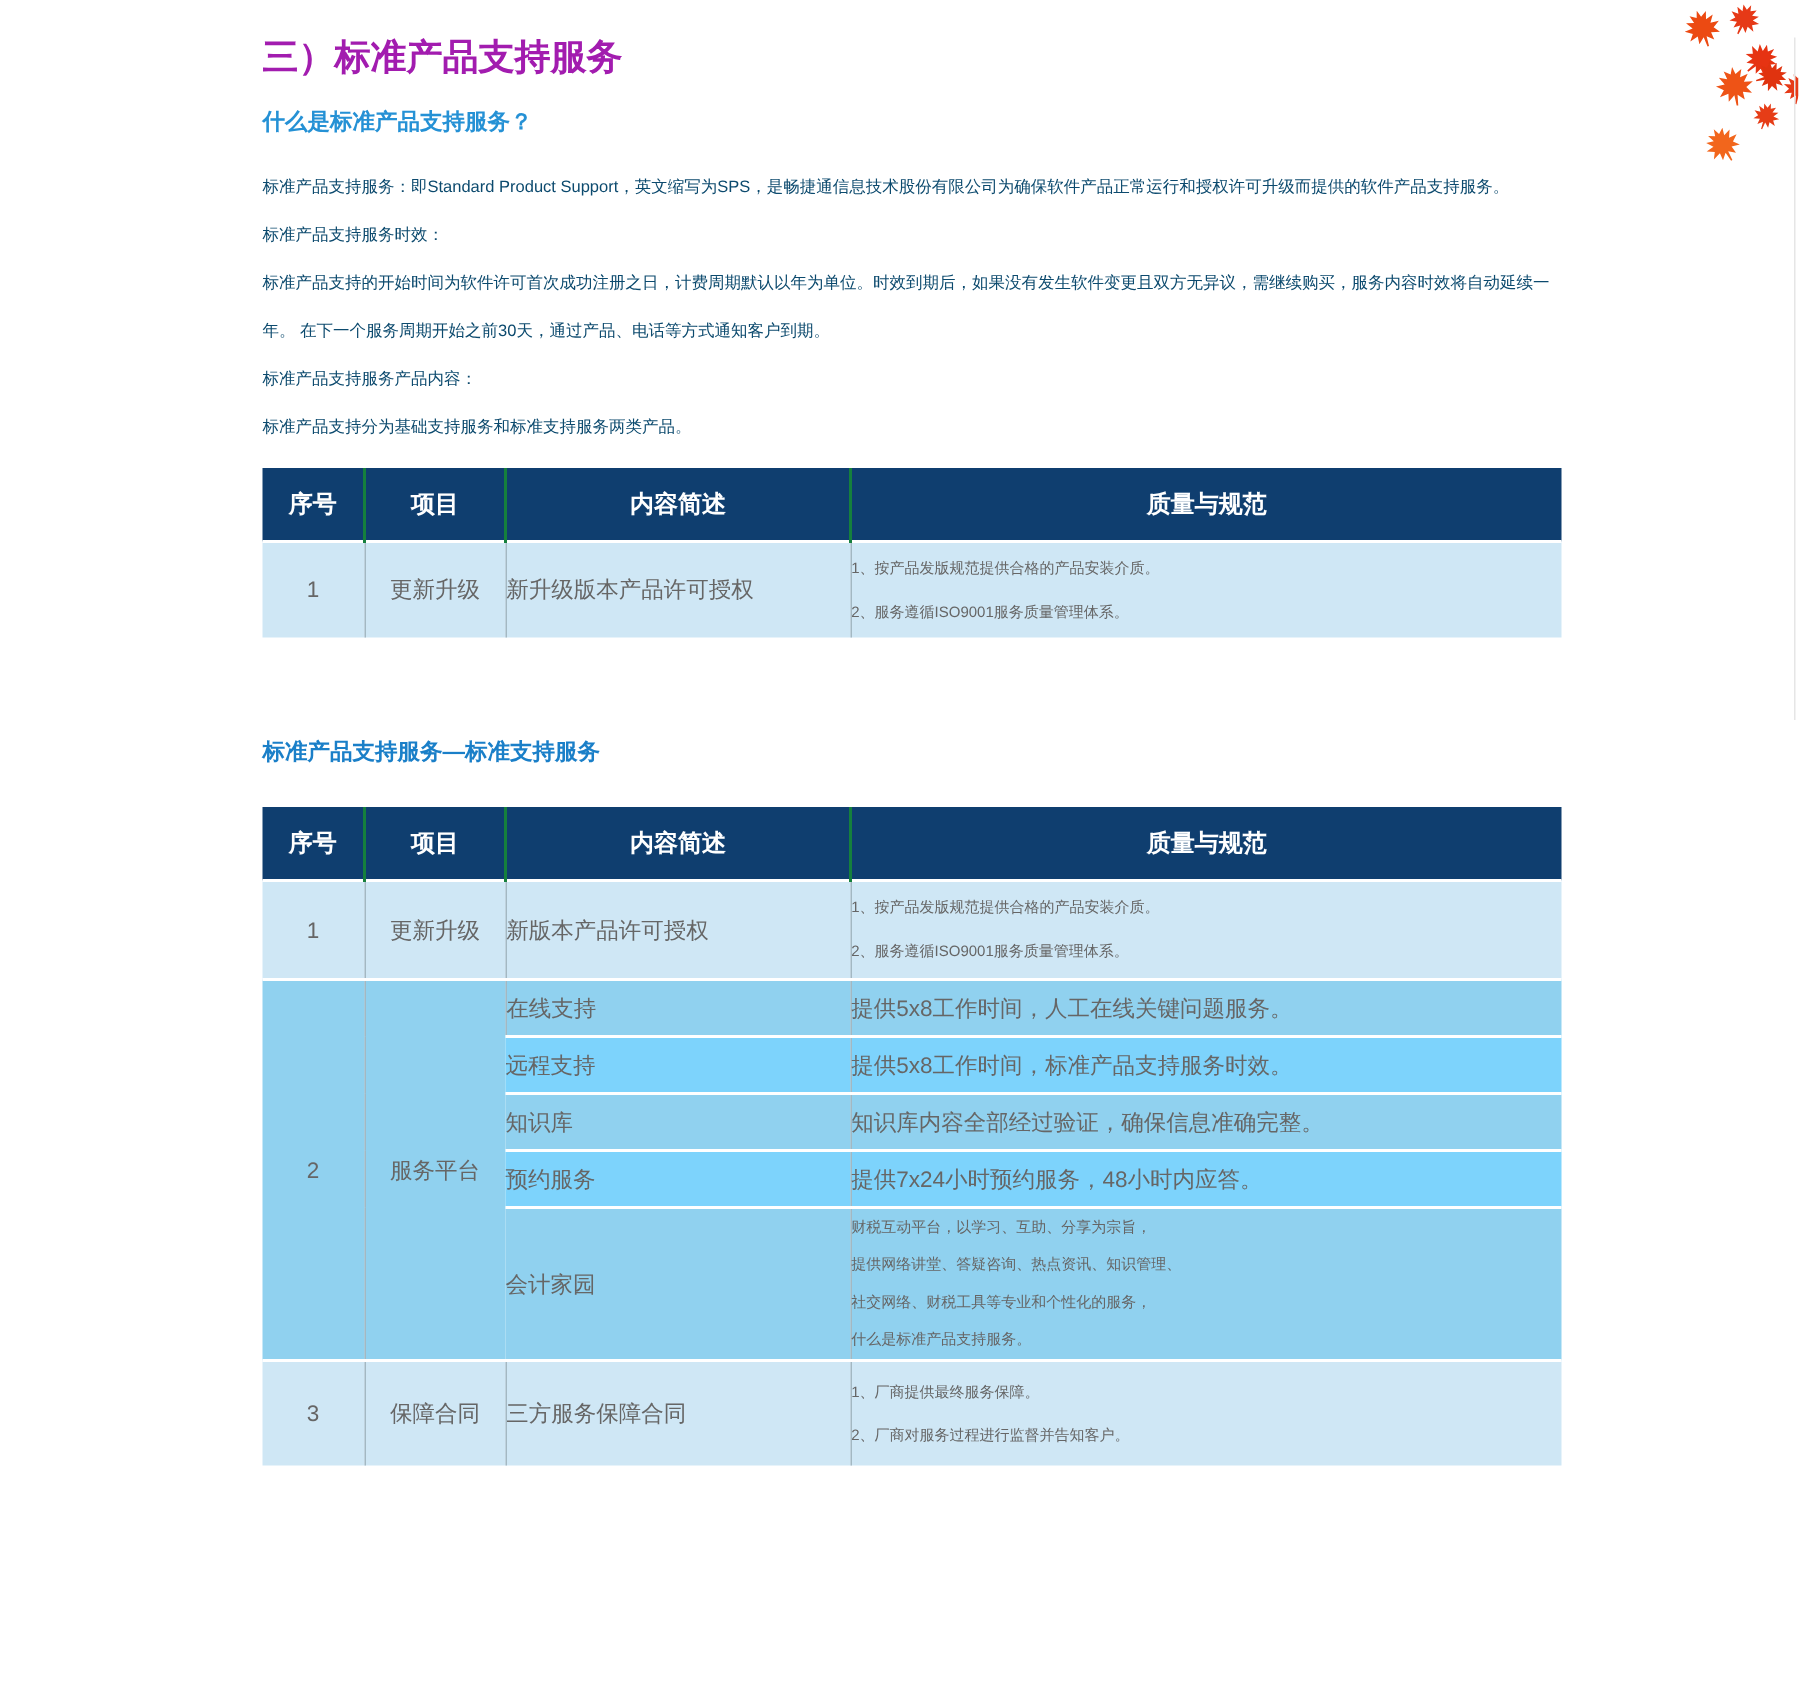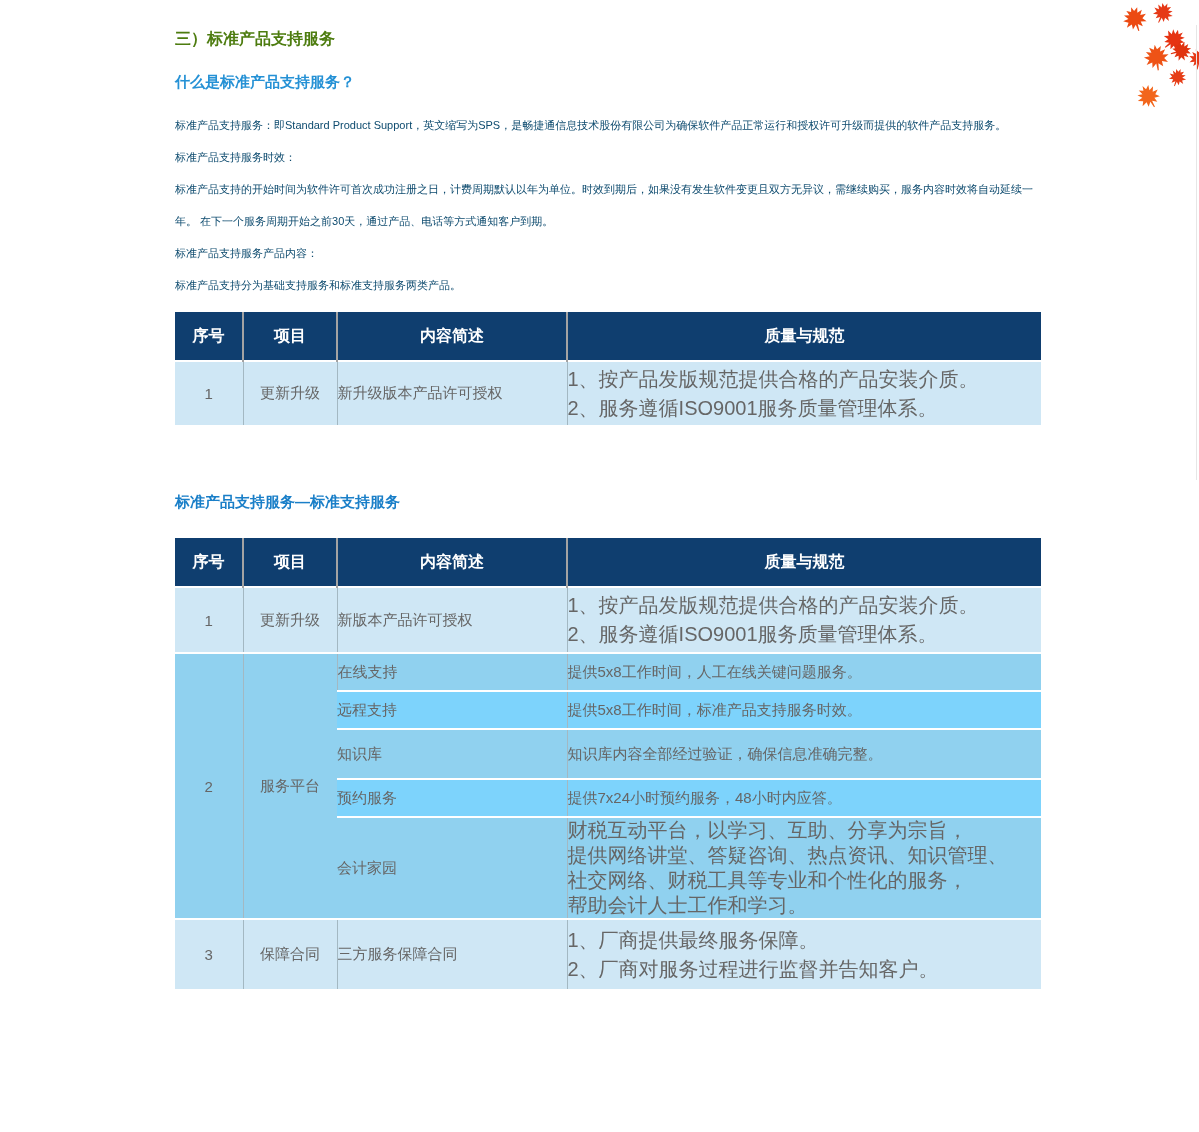--- a/index.html
+++ b/index.html
@@ -4,22 +4,22 @@
 <style>
   html,body { margin:0; padding:0; background:#ffffff; }
   body { font-family:"Liberation Sans","DejaVu Sans",sans-serif; }
   .page {
     position:relative; width:1199px; height:1132px;
     background:#ffffff; overflow:hidden;
   }
   .content { position:absolute; left:175px; top:0; width:866px; }
 
   .main-title {
-    margin:27px 0 0 0; font-size:16px; line-height:24px;
-    font-weight:bold; color:#4d7c0f;
+    margin:27px 0 0 0; font-size:24px; line-height:24px;
+    font-weight:bold; color:#a21caf;
   }
   .question {
     margin:16px 0 12px 0; font-size:15px; line-height:30px;
     font-weight:bold; color:#2591d5;
   }
   p.body {
     margin:0; font-size:11px; line-height:32px; color:#0c4a6e;
   }
   p.body.first { margin-top:8px; }
 
@@ -31,35 +31,35 @@
 
   table.svc {
     border-collapse:collapse; table-layout:fixed;
     width:866px; margin-top:11px;
   }
   table.svc.t2 { margin-top:20px; }
 
   table.svc th {
     background:#0f3e6f; color:#ffffff; font-size:16px; font-weight:bold;
     height:48px; text-align:center; padding:0;
-    border-left:2px solid #a3a3a3;
+    border-left:2px solid #15803d;
   }
   table.svc th:first-child { border-left:none; }
 
   table.svc td {
     padding:0; color:#666666; font-size:15px;
     border-left:1px solid #a3b8c2; border-top:2px solid #ffffff;
     vertical-align:middle;
   }
   table.svc td:first-child { border-left:none; }
 
   td.c-no, td.c-item { text-align:center; }
   td.c-desc { padding-left:18px; }
   td.c-quality { padding-left:26px; }
-  td.c-quality div { line-height:29px; font-size:20px; }
+  td.c-quality div { line-height:29px; font-size:10px; }
   td.c-quality.multi div { line-height:25px; }
   td.c-qline { padding-left:26px; font-size:14px; }
 
   tr.row-light  td { background:#cfe7f5; }
   tr.row-medium td { background:#90d1ef; }
   tr.row-pale   td { background:#7dd3fc; }
   td.span-medium { background:#90d1ef !important; }
 
   .edge-line {
     position:absolute; left:1196px; top:25px; width:1px; height:455px;
@@ -180,35 +180,35 @@
         <tr class="row-medium" style="height:38px">
           <td class="c-no span-medium" rowspan="5">2</td>
           <td class="c-item span-medium" rowspan="5">服务平台</td>
           <td class="c-desc">在线支持</td>
           <td class="c-qline">提供5x8工作时间，人工在线关键问题服务。</td>
         </tr>
         <tr class="row-pale" style="height:38px">
           <td class="c-desc">远程支持</td>
           <td class="c-qline">提供5x8工作时间，标准产品支持服务时效。</td>
         </tr>
-        <tr class="row-medium" style="height:50px">
+        <tr class="row-medium" style="height:38px">
           <td class="c-desc">知识库</td>
           <td class="c-qline">知识库内容全部经过验证，确保信息准确完整。</td>
         </tr>
         <tr class="row-pale" style="height:38px">
           <td class="c-desc">预约服务</td>
           <td class="c-qline">提供7x24小时预约服务，48小时内应答。</td>
         </tr>
         <tr class="row-medium" style="height:100px">
           <td class="c-desc">会计家园</td>
           <td class="c-quality multi">
             <div>财税互动平台，以学习、互助、分享为宗旨，</div>
             <div>提供网络讲堂、答疑咨询、热点资讯、知识管理、</div>
             <div>社交网络、财税工具等专业和个性化的服务，</div>
-            <div>帮助会计人士工作和学习。</div>
+            <div>什么是标准产品支持服务。</div>
           </td>
         </tr>
 
         <tr class="row-light" style="height:70px">
           <td class="c-no">3</td>
           <td class="c-item">保障合同</td>
           <td class="c-desc">三方服务保障合同</td>
           <td class="c-quality">
             <div>1、厂商提供最终服务保障。</div>
             <div>2、厂商对服务过程进行监督并告知客户。</div>

